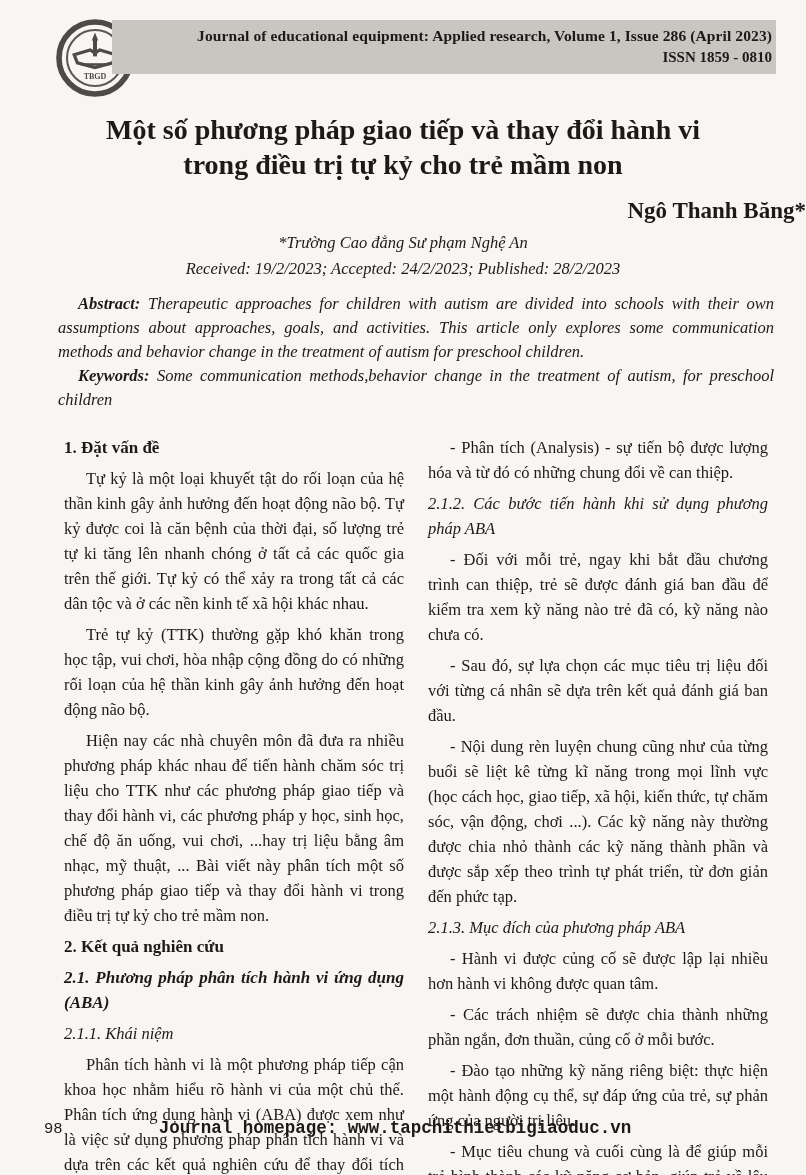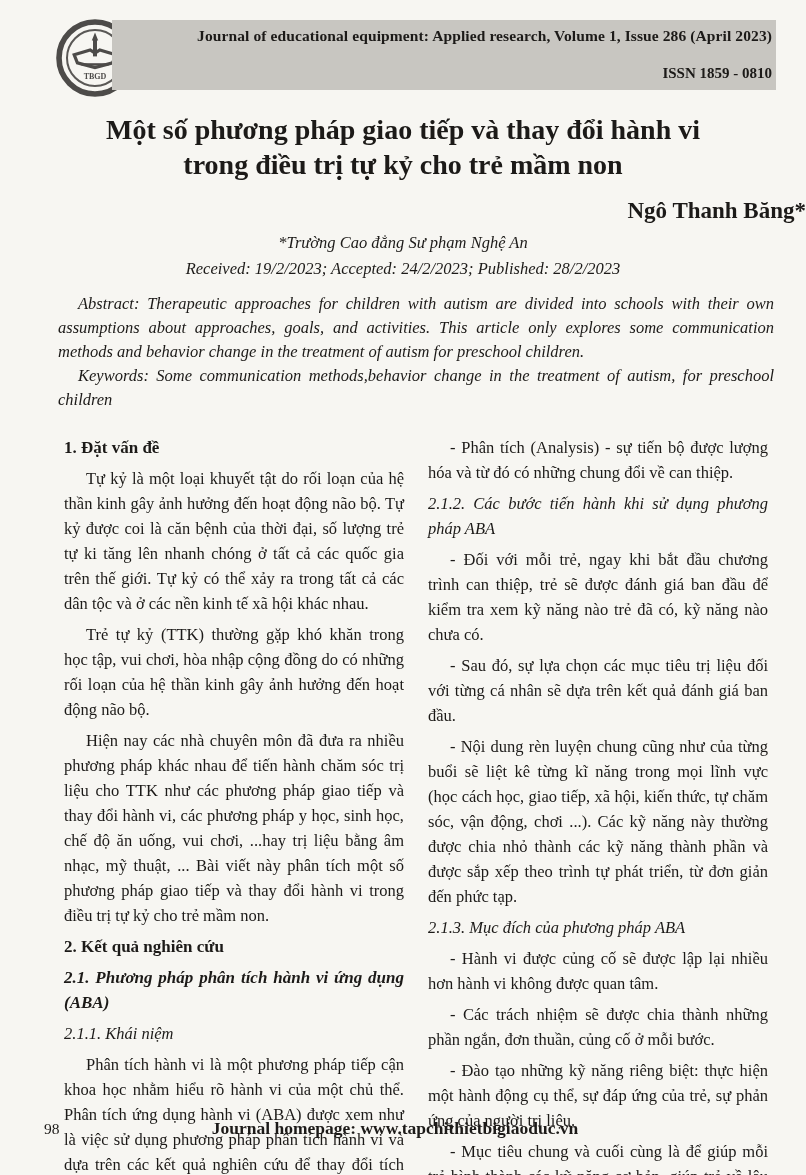--- a/index.html
+++ b/index.html
@@ -22,21 +22,21 @@
   .logo{
     position:absolute;left:55px;top:18px;width:80px;height:80px;
   }
   .masthead-bar{
     position:absolute;left:112px;right:30px;top:20px;
     background:#c8c6c1;
     text-align:right;
     padding:7px 4px 8px 4px;
   }
   .masthead-line1{font-weight:bold;font-size:15.5px;letter-spacing:.1px;}
-  .masthead-line2{font-weight:bold;font-size:15px;margin-top:20px;}
+  .masthead-line2{font-weight:bold;font-size:15px;margin-top:4px;}
   
   .title{
     margin:16px auto 0 auto;
     max-width:624px;
     text-align:center;
     font-size:28px;line-height:1.25;
     font-weight:bold;
   }
   .author{
     margin-top:16px;text-align:right;
@@ -52,36 +52,36 @@
   }
   
   .front{padding:0 32px 0 58px;}
   .abstract,.keywords{
     margin:0;text-align:justify;
     font-size:16.5px;line-height:24px;font-style:italic;
     text-indent:20px;
   }
   .abstract{margin-top:13px;}
   .keywords{}
-  .lbl{font-weight:normal;}
+  .lbl{font-weight:bold;}
   
   .columns{
     display:flex;gap:12px;
     padding:17px 32px 0 58px;
     box-sizing:border-box;
   }
   .col{flex:1;min-width:0;}
   .col p{margin:6px;font-size:16.5px;line-height:25px;text-align:justify;}
   .col p.para{text-indent:22px;}
   .col p.h1{font-weight:bold;font-size:17px;}
   .col p.h2{font-weight:bold;font-style:italic;font-size:17px;}
   .col p.h3{font-style:italic;}
   
   .footer{
-    position:absolute;left:0;right:16px;top:1118px;height:34px;
+    position:absolute;left:0;right:16px;top:1118px;height:34px;font-family:Liberation Mono, monospace;
   }
   .pagenum{
     position:absolute;left:44px;top:2px;
     font-size:15.5px;
   }
   .homepage{
     display:block;text-align:center;
     font-weight:bold;font-size:17.5px;
   }
 </style>

